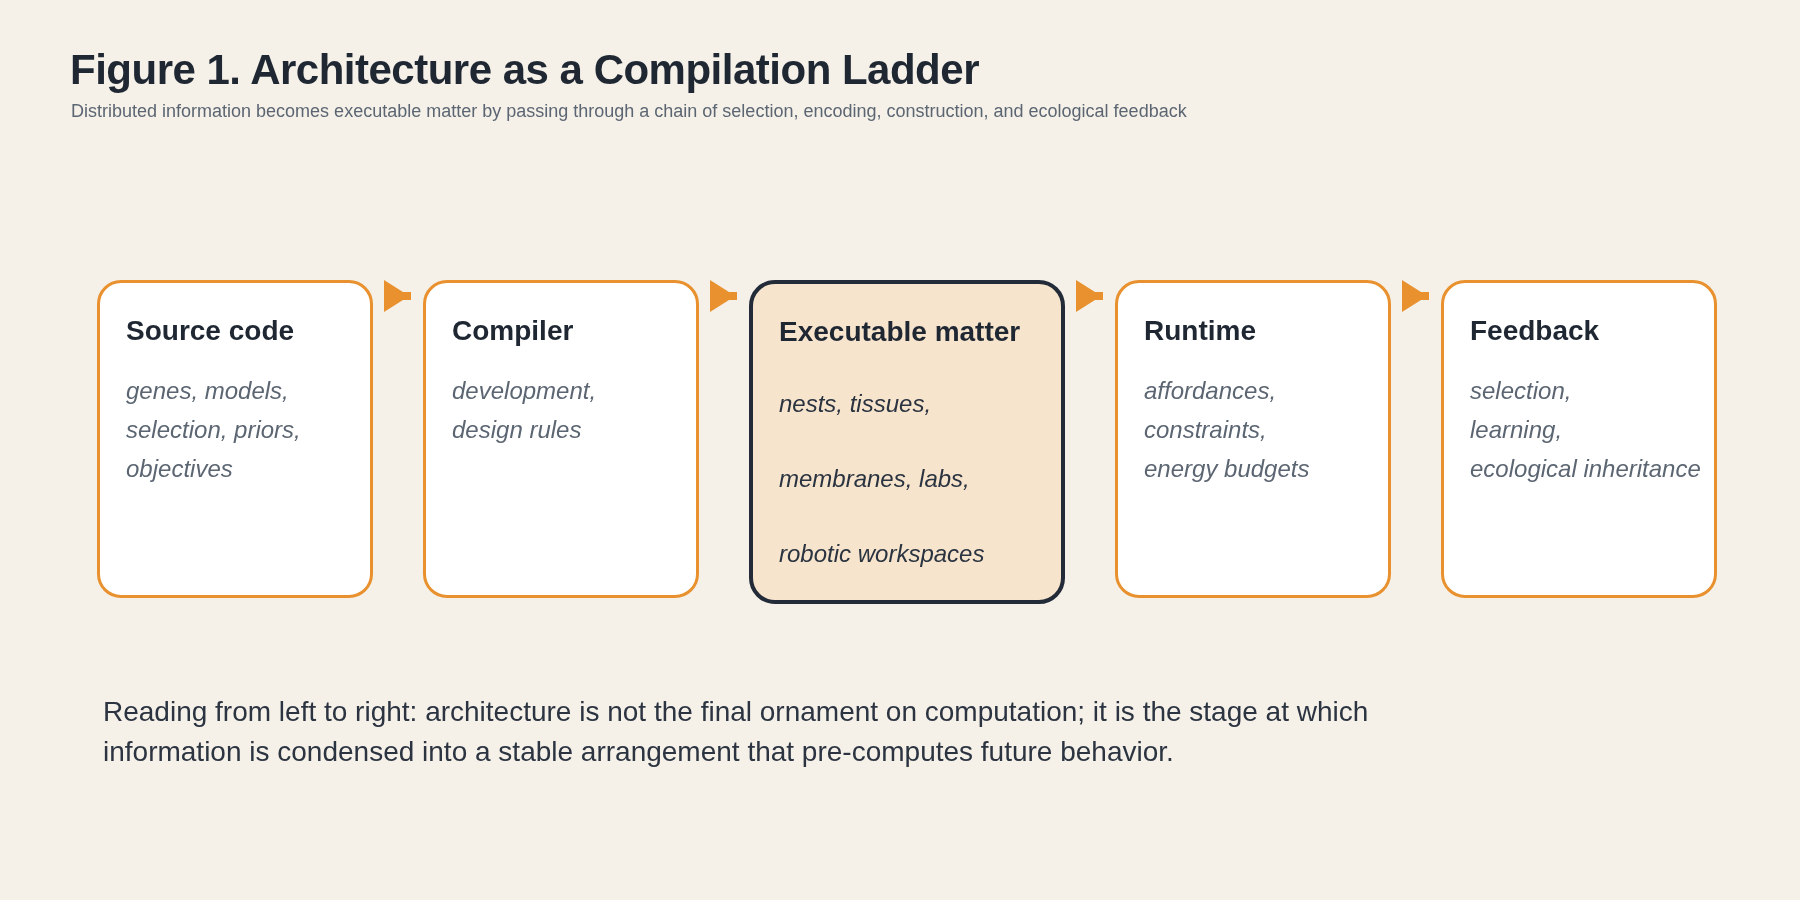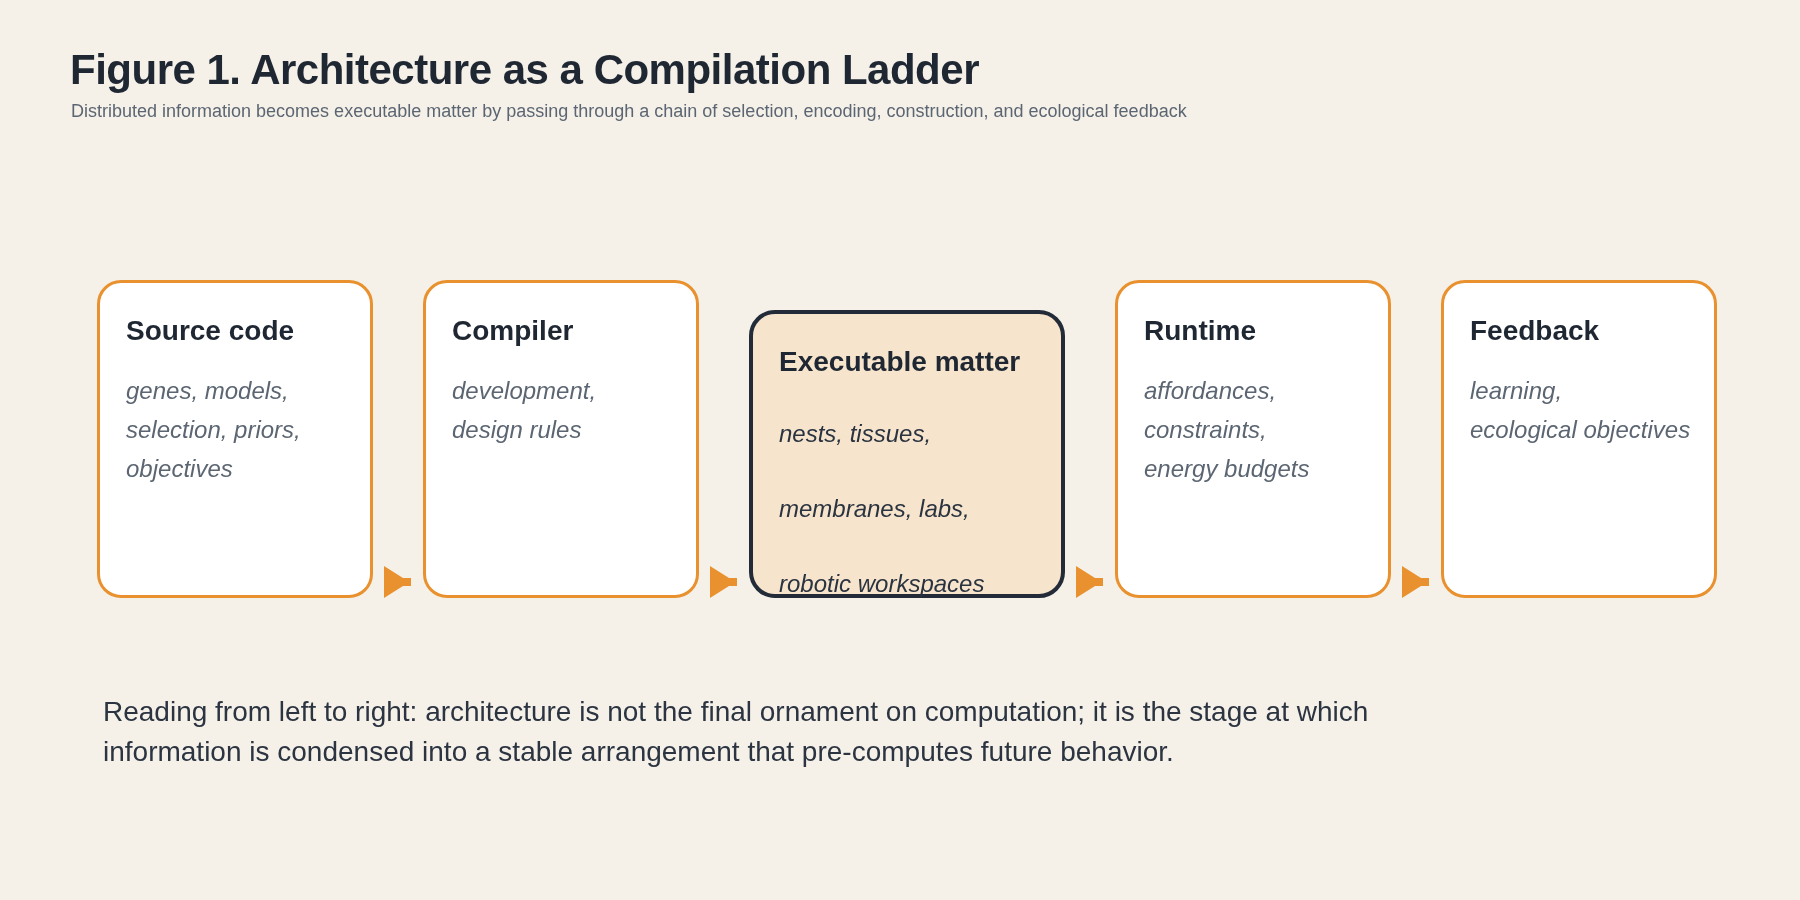--- a/index.html
+++ b/index.html
@@ -24,34 +24,34 @@
     position: absolute;
     left: 71px; top: 101px;
     font-size: 18px;
     color: #5C6672;
     white-space: nowrap;
   }
   .ladder-row {
     position: absolute;
     left: 80px; top: 280px;
     display: flex;
-    align-items: flex-end;
+    align-items: flex-start;
     padding-left: 17px;
   }
   .stage-box {
     width: 276px;
     height: 318px;
     background: #FFFFFF;
     border: 3px solid #E8912E;
     border-radius: 24px;
     padding: 32px 26px;
   }
   .stage-box.highlight {
     width: 316px;
-    height: 288px;
+    height: 324px;
     background: #F7E4CC;
     border: 4px solid #232B39;
     border-radius: 26px;
   }
   .stage-title {
     font-size: 28px;
     font-weight: 700;
     color: #1F2733;
     margin-bottom: 24px;
     white-space: nowrap;
@@ -137,22 +137,23 @@
   </div>
 
   <div class="arrow-cell">
     <svg width="28" height="32" viewBox="0 0 28 32">
       <polygon points="0,0 19,12 27,12 27,20 19,20 0,32" fill="#E8912E"></polygon>
     </svg>
   </div>
 
   <div class="stage-box">
     <div class="stage-title">Feedback</div>
+    <div class="stage-line">selection,</div>
     <div class="stage-line">learning,</div>
-    <div class="stage-line">ecological objectives</div>
+    <div class="stage-line">ecological inheritance</div>
   </div>
 
 </div>
 
 <div class="figure-caption">
   <div class="caption-line">Reading from left to right: architecture is not the final ornament on computation; it is the stage at which</div>
   <div class="caption-line">information is condensed into a stable arrangement that pre-computes future behavior.</div>
 </div>
 
 </body></html>

